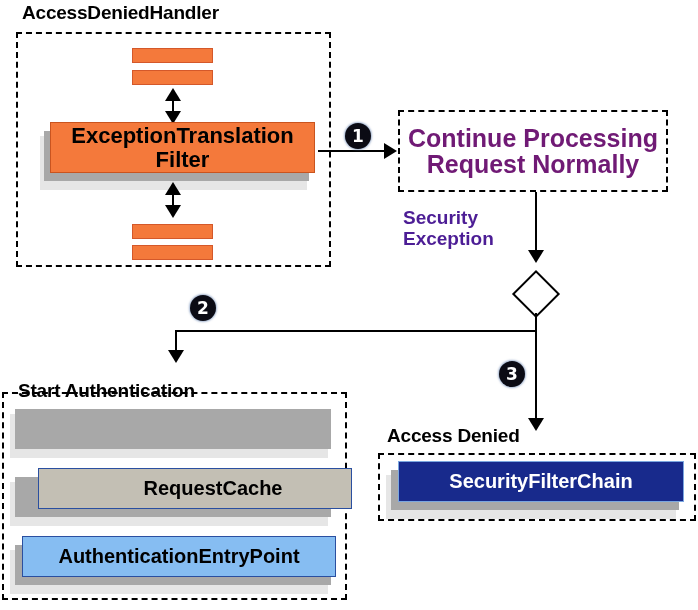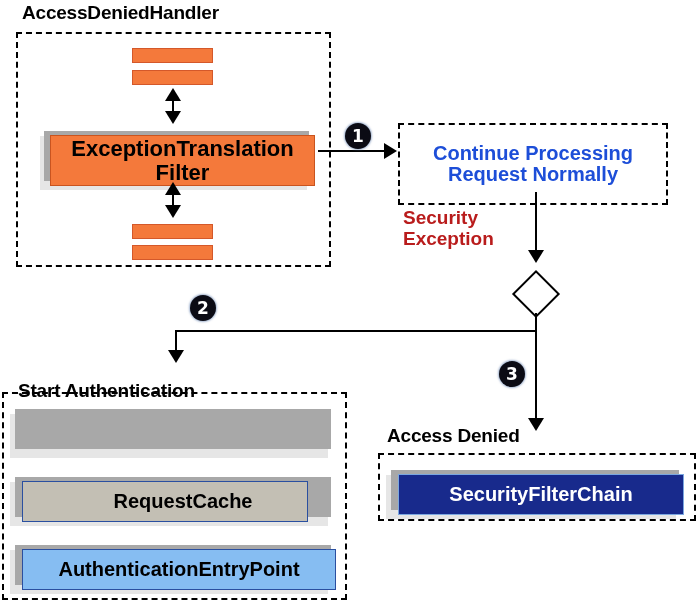--- a/index.html
+++ b/index.html
@@ -35,21 +35,20 @@
 
   
   .node {
     box-sizing: border-box;
     display: flex;
     align-items: center;
     justify-content: center;
     text-align: center;
     font-weight: bold;
     line-height: 1.05;
-    margin-top: 13px;
   }
 
   
   .shadow-l1, .shadow-l2 {
     position: absolute;
     box-sizing: border-box;
   }
   .shadow-l1 { background: #a8a8a8; }
   .shadow-l2 { background: #e6e6e6; }
 
@@ -62,22 +61,22 @@
   .etf-node {
     background: #f4793b;
     border: 1px solid #c9541f;
     color: #000000;
     font-size: 22px;
   }
 
   .dashed-node {
     border: 2px dashed #000000;
     background: #ffffff;
-    color: #1d4ed8;
-    font-size: 20px;
+    color: #701a75;
+    font-size: 25px;
     box-sizing: border-box;
   }
 
   .blue-node {
     background: #86bdf2;
     border: 1px solid #2a4fa0;
     color: #000000;
     font-size: 20px;
   }
   .gray-node {
@@ -129,21 +128,21 @@
     justify-content: center;
     box-shadow: 0 0 2px 1px rgba(90,120,170,0.55);
     font-family: "DejaVu Sans", sans-serif;
     line-height: 1;
   }
 
   
   .edge-label {
     font-size: 19px;
     font-weight: bold;
-    color: #b91c1c;
+    color: #4c1d95;
     line-height: 1.12;
     white-space: pre-line;
   }
 
   
   .diamond {
     width: 34px; height: 34px;
     border: 2px solid #000000;
     transform: rotate(45deg);
     background: #ffffff;
@@ -213,21 +212,21 @@
   <div class="abs dashed-box" style="left:2px; top:392px; width:345px; height:208px;"></div>
 
   <div class="abs" style="left:10px; top:400px; width:330px; height:58px;">
     <div class="shadow-l2" style="left:0px; top:14px; width:318px; height:44px;"></div>
     <div class="shadow-l1" style="left:5px; top:9px; width:316px; height:40px;"></div>
   </div>
 
   <div class="abs" style="left:10px; top:468px; width:330px; height:58px;">
     <div class="shadow-l2" style="left:0px; top:14px; width:318px; height:44px;"></div>
     <div class="shadow-l1" style="left:5px; top:9px; width:316px; height:40px;"></div>
-    <div class="node gray-node abs" style="left:12px; top:0px; width:286px; height:41px;padding-left:36px;">
+    <div class="node gray-node abs" style="left:28px; top:0px; width:314px; height:41px;padding-left:36px;">
       <span>RequestCache</span>
     </div>
   </div>
 
   <div class="abs group-title" style="left:387px; top:425px;">Access Denied</div>
 
   <div class="abs" style="left:10px; top:536px; width:330px; height:58px;">
     <div class="shadow-l2" style="left:0px; top:14px; width:318px; height:44px;"></div>
     <div class="shadow-l1" style="left:5px; top:9px; width:316px; height:40px;"></div>
     <div class="node blue-node abs" style="left:12px; top:0px; width:314px; height:41px;">

